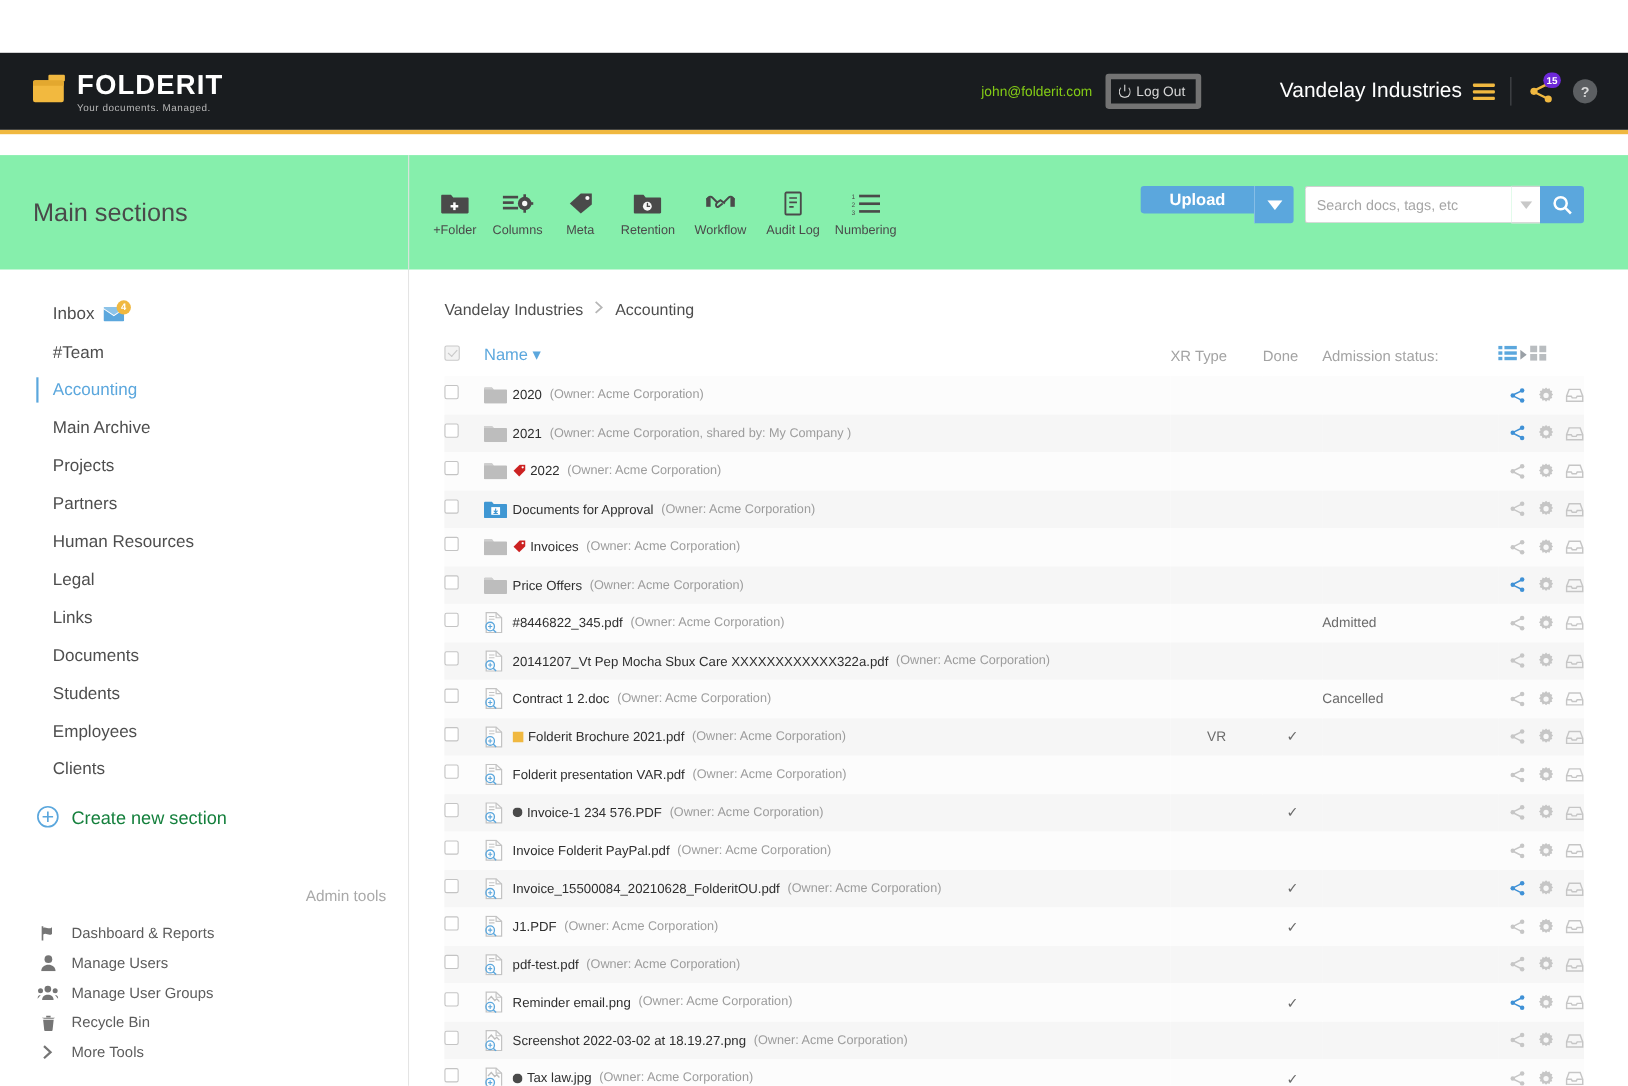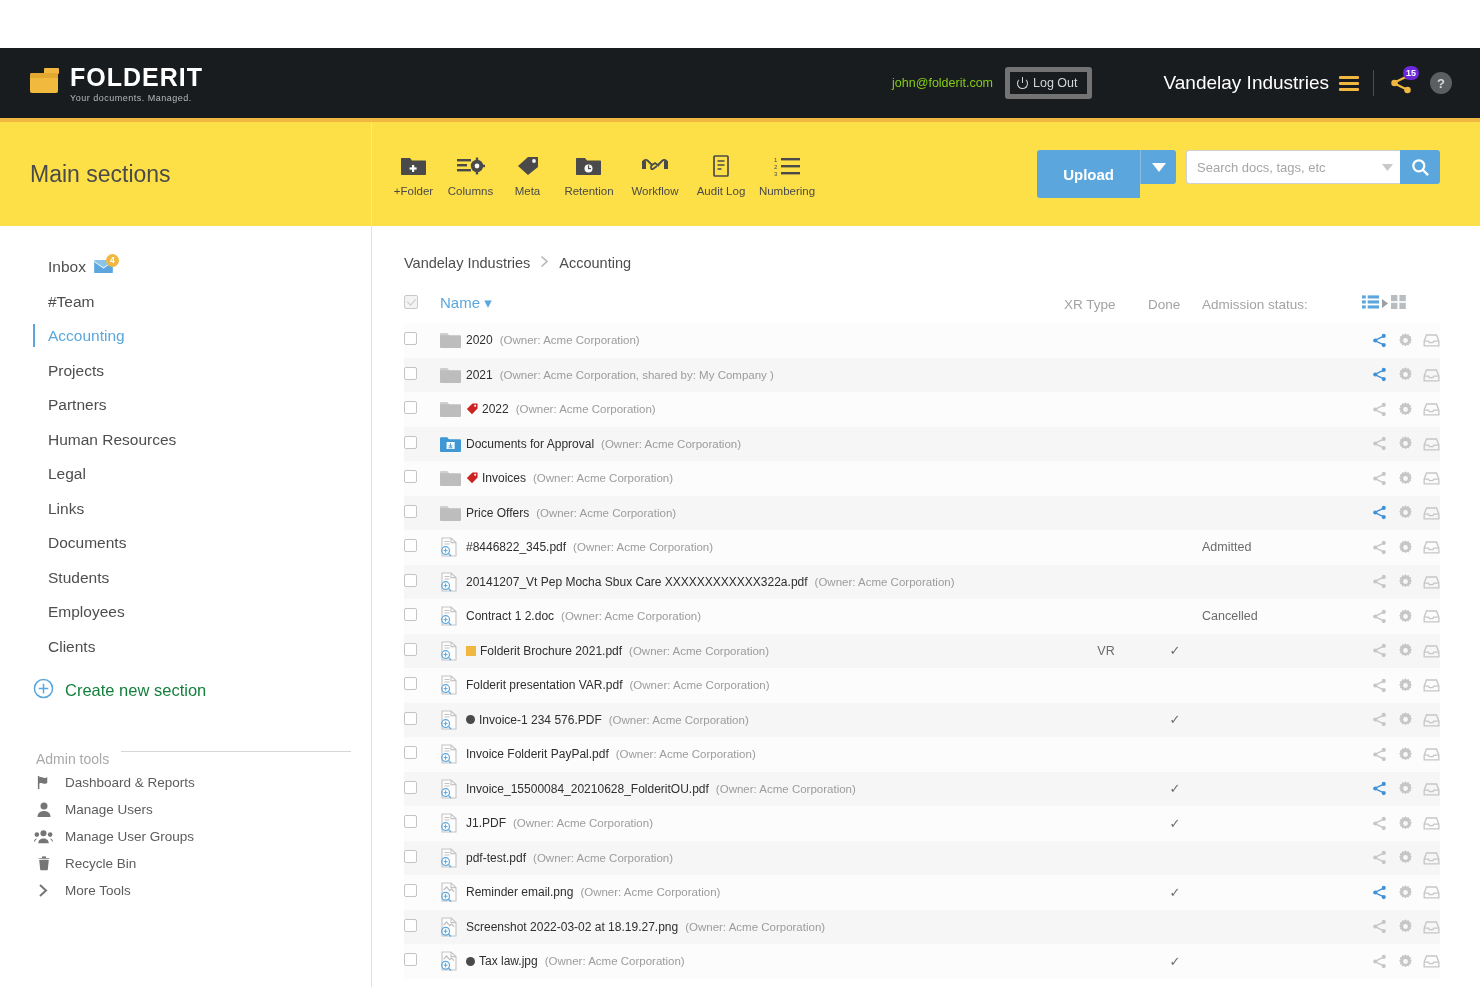--- a/index.html
+++ b/index.html
@@ -81,21 +81,21 @@
     text-align: center; padding: 0 3px;
   }
   .help-circle {
     width: 22px; height: 22px; border-radius: 50%; background: #5c5f62;
     color: #d8d8d8; font-size: 13px; font-weight: bold;
     display: flex; align-items: center; justify-content: center;
     margin-left: 16px; cursor: pointer;
   }
 
   
-  .subbar { height: 104px; background: #fde047; display: flex; position: relative; }
+  .subbar { height: 104px; background: #86efac; display: flex; position: relative; margin-top: 19px; }
   .subbar-left {
     width: 372px; display: flex; align-items: center;
     padding-left: 30px; border-right: 1px solid #e2e2e2;
   }
   .main-sections-title { font-size: 23px; color: #4a4a4a; }
   .toolbar { display: flex; align-items: center; padding-left: 13px; gap: 0; }
   .tool {
     width: 57px; display: flex; flex-direction: column; align-items: center;
     cursor: pointer; color: #4a4a4a;
   }
@@ -103,21 +103,21 @@
   .tool .lbl { font-size: 11.5px; margin-top: 4px; white-space: nowrap; }
   .tool.wide { width: 66px; }
 
   .subbar-right {
     position: absolute; right: 40px; top: 28px;
     display: flex; align-items: stretch; height: 34px;
   }
   .upload-btn {
     background: #5ba7dd; color: #fff; font-size: 15px; font-weight: bold;
     border: none; padding: 0 26px; cursor: pointer;
-    border-radius: 3px 0 0 3px; height: 48px;
+    border-radius: 3px 0 0 3px; height: 25px;
   }
   .upload-caret {
     background: #5ba7dd; border-left: 1px solid #86bee6;
     width: 36px; height: 34px; cursor: pointer;
     display: flex; align-items: center; justify-content: center;
     border-radius: 0 3px 3px 0;
   }
   .search-wrap { display: flex; margin-left: 10px; height: 34px; }
   .search-input {
     width: 188px; height: 34px; border: 1px solid #d0d0d0; border-right: none;
@@ -158,22 +158,22 @@
     background: #f0b840; color: #fff; font-size: 8.5px; font-weight: bold;
     width: 13px; height: 13px; line-height: 13px; border-radius: 50%;
     text-align: center;
   }
   .create-new {
     display: flex; align-items: center; gap: 11px;
     padding-left: 33px; margin-top: 14px; cursor: pointer;
   }
   .create-new .lbl { font-size: 16.5px; color: #15803d; }
   .admin-head {
-    display: flex; align-items: flex-start; gap: 12px;
-    padding-left: 36px; padding-right: 20px; margin-top: 48px;
+    display: flex; align-items: flex-end; gap: 12px;
+    padding-left: 36px; padding-right: 20px; margin-top: 48px; flex-direction: column;
   }
   .admin-head .lbl { font-size: 14px; color: #a9a9a9; white-space: nowrap; }
   .admin-head .rule { flex: 1; height: 1px; background: #d6d6d6; }
   .admin-item {
     display: flex; align-items: center; gap: 12px;
     padding-left: 34px; height: 24px; margin-top: 3px;
     font-size: 13.5px; color: #5c5c5c; cursor: pointer;
   }
   .admin-item .ico { width: 19px; display: flex; justify-content: center; color: #757575; }
 
@@ -393,20 +393,23 @@
             <path d="M0 1.3 L10 8 L20 1.3 V1a1 1 0 0 0-1-1H1a1 1 0 0 0-1 1z" fill="#8cc3e8"></path>
           </svg>
           <span class="inbox-badge">4</span>
         </span>
       </div>
       <div class="nav-item">
           <span>#Team</span>
         </div>
       <div class="nav-item active">
           <span>Accounting</span>
+        </div>
+      <div class="nav-item">
+          <span>Main Archive</span>
         </div>
       <div class="nav-item">
           <span>Projects</span>
         </div>
       <div class="nav-item">
           <span>Partners</span>
         </div>
       <div class="nav-item">
           <span>Human Resources</span>
         </div>

